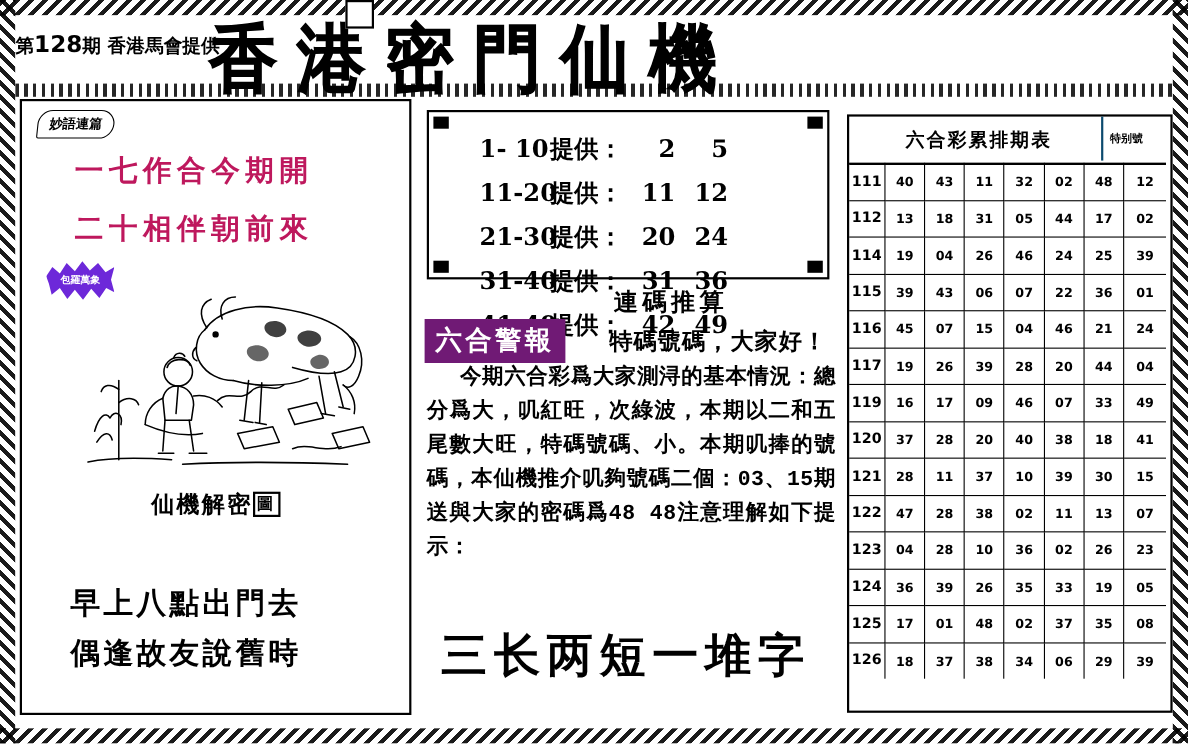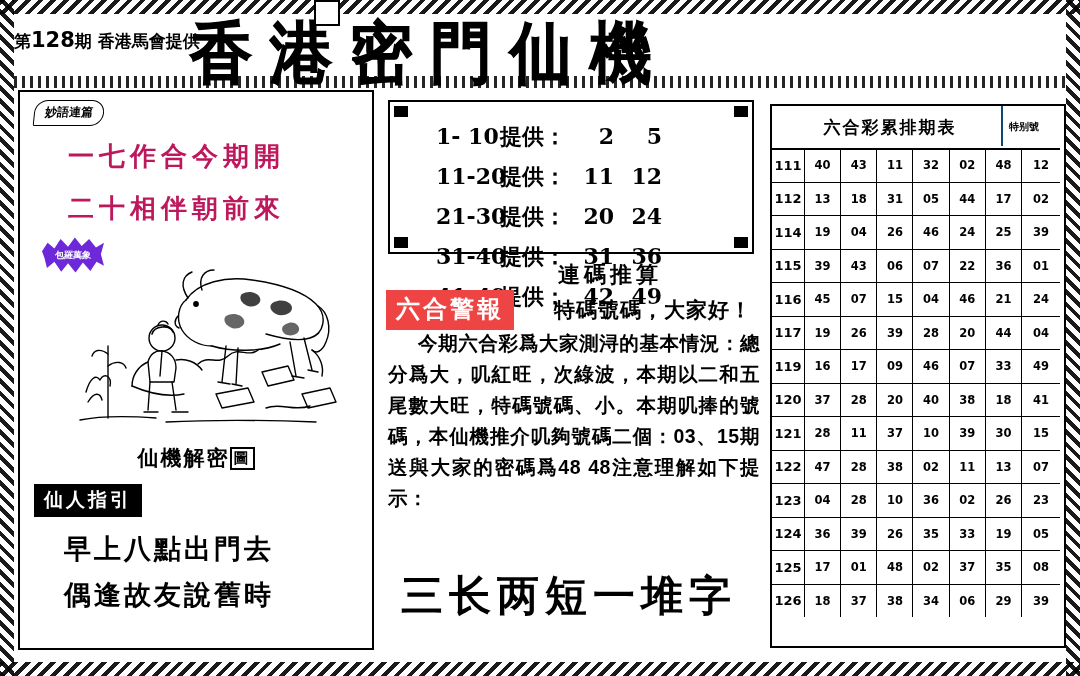--- a/index.html
+++ b/index.html
@@ -165,33 +165,33 @@
   .ranges .lb{display:inline-block;}
   .ranges .v1{display:inline-block;width:48px;text-align:right;}
   .ranges .v2{display:inline-block;width:48px;text-align:right;}
   .subtitle-b{
     position:absolute;left:0;top:170px;width:390px;text-align:center;
     font-family:"DejaVu Serif","Liberation Serif",serif;
     font-size:22px;font-weight:bold;letter-spacing:4px;padding-left:41px;
   }
   .warn-tag{
     position:absolute;left:12px;top:200px;
-    background:#ef4444;color:#fff;
+    background:#701a75;color:#fff;
     font-family:"DejaVu Serif","Liberation Serif",serif;
     font-size:24px;font-weight:bold;letter-spacing:3px;
     padding:3px 10px 5px 10px;
   }
   .greet{
     position:absolute;left:180px;top:206px;
     font-family:"DejaVu Serif","Liberation Serif",serif;
     font-size:21px;font-weight:bold;letter-spacing:1px;white-space:nowrap;
   }
   .body-text{
     position:absolute;left:14px;top:238px;width:372px;
-    font-family:Liberation Sans, sans-serif;
+    font-family:Liberation Mono, monospace;
     font-size:19.5px;font-weight:bold;line-height:31px;
     letter-spacing:0.5px;
     text-align:justify;
   }
   .body-text .indent{display:inline-block;width:30px;}
   .bigline{
     position:absolute;left:0;top:478px;width:390px;text-align:center;
     font-family:"DejaVu Serif","Liberation Serif",serif;
     font-size:42px;font-weight:bold;letter-spacing:6px;
   }
@@ -328,21 +328,20 @@
               <path d="M200 166 C214 160 228 170 244 164"></path>
               <path d="M246 108 C254 114 258 124 256 134"></path>
             </g>
           </svg>
         </div>
 
         <div class="caption">
           <span>仙機解密</span><span class="boxch">圖</span>
         </div>
 
-        <div class="tag-hint">仙人指引</div>
 
         <div class="poem2">
           <div>早上八點出門去</div>
           <div>偶逢故友說舊時</div>
         </div>
       </div>
 
       <div class="colB">
         <div class="rangebox">
           <div class="corner c-tl"></div>

